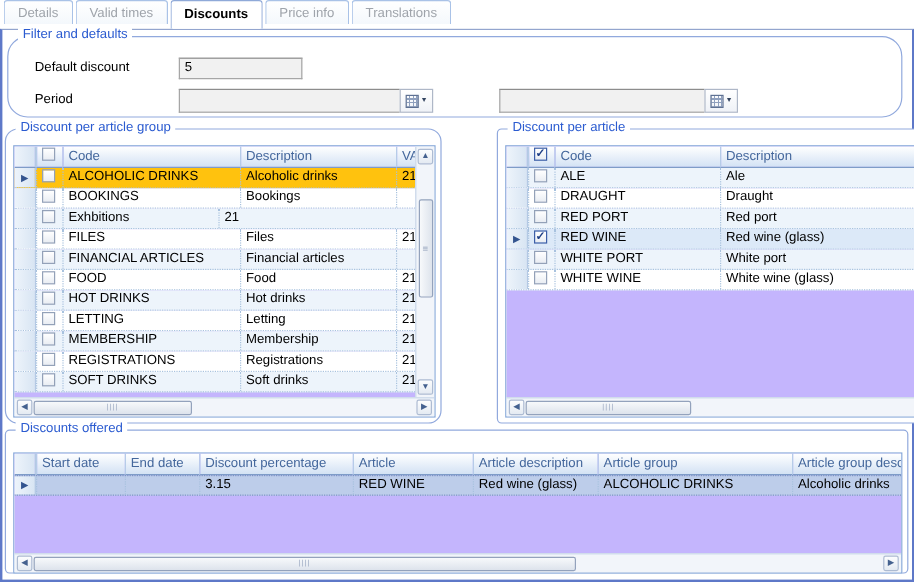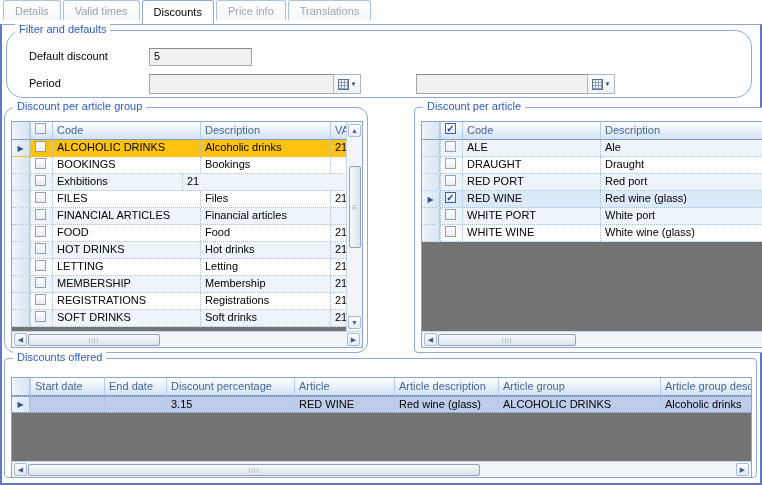--- a/index.html
+++ b/index.html
@@ -2,21 +2,21 @@
 <html><head>
 <meta charset="utf-8">
 <style>
   html,body{margin:0;padding:0;}
   body{width:762px;height:485px;background:#FFFFFF;font-family:"Liberation Sans",sans-serif;font-size:11px;color:#000;overflow:hidden;}
   .screen{position:relative;width:762px;height:485px;background:#fff;}
 
   
   .tabbar{position:absolute;left:0;top:0;width:762px;height:24px;display:flex;padding-left:3px;box-sizing:border-box;}
   .tab{height:20px;line-height:20px;padding:0 11px;margin-right:2px;border:1px solid #A9C2E7;border-bottom:none;border-radius:3px 3px 0 0;background:linear-gradient(#FFFFFF,#F4F8FC);color:#9FA4AB;box-sizing:border-box;cursor:default;}
-  .tab.active{position:relative;z-index:3;height:24px;line-height:22px;background:#FFFFFF;color:#000;font-weight:normal;border-color:#8FA9D8;margin-bottom:-1px;}
+  .tab.active{position:relative;z-index:3;height:24px;line-height:22px;background:#FFFFFF;color:#000;font-weight:bold;border-color:#8FA9D8;margin-bottom:-1px;}
 
   
   .page{position:absolute;left:0;top:24px;width:762px;height:461px;box-sizing:border-box;background:#fff;border:2px solid #5E78C8;border-top:1px solid #93A5CE;}
 
   
   .gbox{position:absolute;border:1px solid #91A9DD;border-radius:4px;box-sizing:border-box;background:#fff;}
   .gtitle{position:absolute;top:-8px;left:8px;background:#fff;padding:0 4px;color:#2B5BD0;white-space:nowrap;}
 
   
   .flabel{position:absolute;color:#000;}
@@ -25,21 +25,21 @@
   .combo .ctext{flex:1;background:#F1F1F1;border:1px solid #A6A6A6;border-top-color:#8C8C8C;border-right:none;box-sizing:border-box;}
   .combo .cbtn{width:28px;background:linear-gradient(#FFFFFF,#EFF2F7);border:1px solid #AEB7C7;box-sizing:border-box;display:flex;align-items:center;justify-content:center;gap:2px;cursor:default;}
   .cal-ic{display:inline-block;width:9px;height:9px;border:1px solid #5E7193;box-sizing:content-box;background:
       repeating-linear-gradient(to right, transparent 0 2px, #8FA0BE 2px 3px),
       repeating-linear-gradient(to bottom, transparent 0 2px, #8FA0BE 2px 3px);}
   .drop-ic{font-size:6px;color:#33445F;line-height:6px;}
 
   
   .grid{position:absolute;display:flex;flex-direction:column;box-sizing:border-box;border:1px solid #87A9D9;background:#fff;overflow:hidden;}
   .grid-main{flex:1;display:flex;min-height:0;}
-  .tablewrap{flex:1;overflow:hidden;background:#737373;}
+  .tablewrap{flex:1;overflow:hidden;background:#c4b5fd;}
   .hrow,.tr{display:flex;box-sizing:border-box;}
   .hrow{height:18px;}
   .th{box-sizing:border-box;flex-shrink:0;background:linear-gradient(#FFFFFF,#D3E2F4);color:#44679C;border-bottom:1px solid #7E9CC8;border-left:1px solid #B6CCE8;padding:2px 4px 0 4px;white-space:nowrap;overflow:hidden;cursor:default;}
   .th:first-child{border-left:none;}
   .tr{height:17px;border-bottom:1px dotted #A8C2DE;background:#fff;}
   .tr:nth-child(even){background:#EDF4FB;}
   .td{box-sizing:border-box;flex-shrink:0;padding:1px 4px 0 4px;white-space:nowrap;overflow:hidden;border-left:1px dotted #A8C2DE;}
   .td:first-child{border-left:none;}
   .c-ind{width:18px;padding:0;display:flex;align-items:center;justify-content:center;background:linear-gradient(to right,#EEF4FB,#D8E5F3);border-right:1px solid #B4C9E4;color:#33548F;font-size:8px;}
   .hrow .c-ind{border-bottom:1px solid #7E9CC8;}

